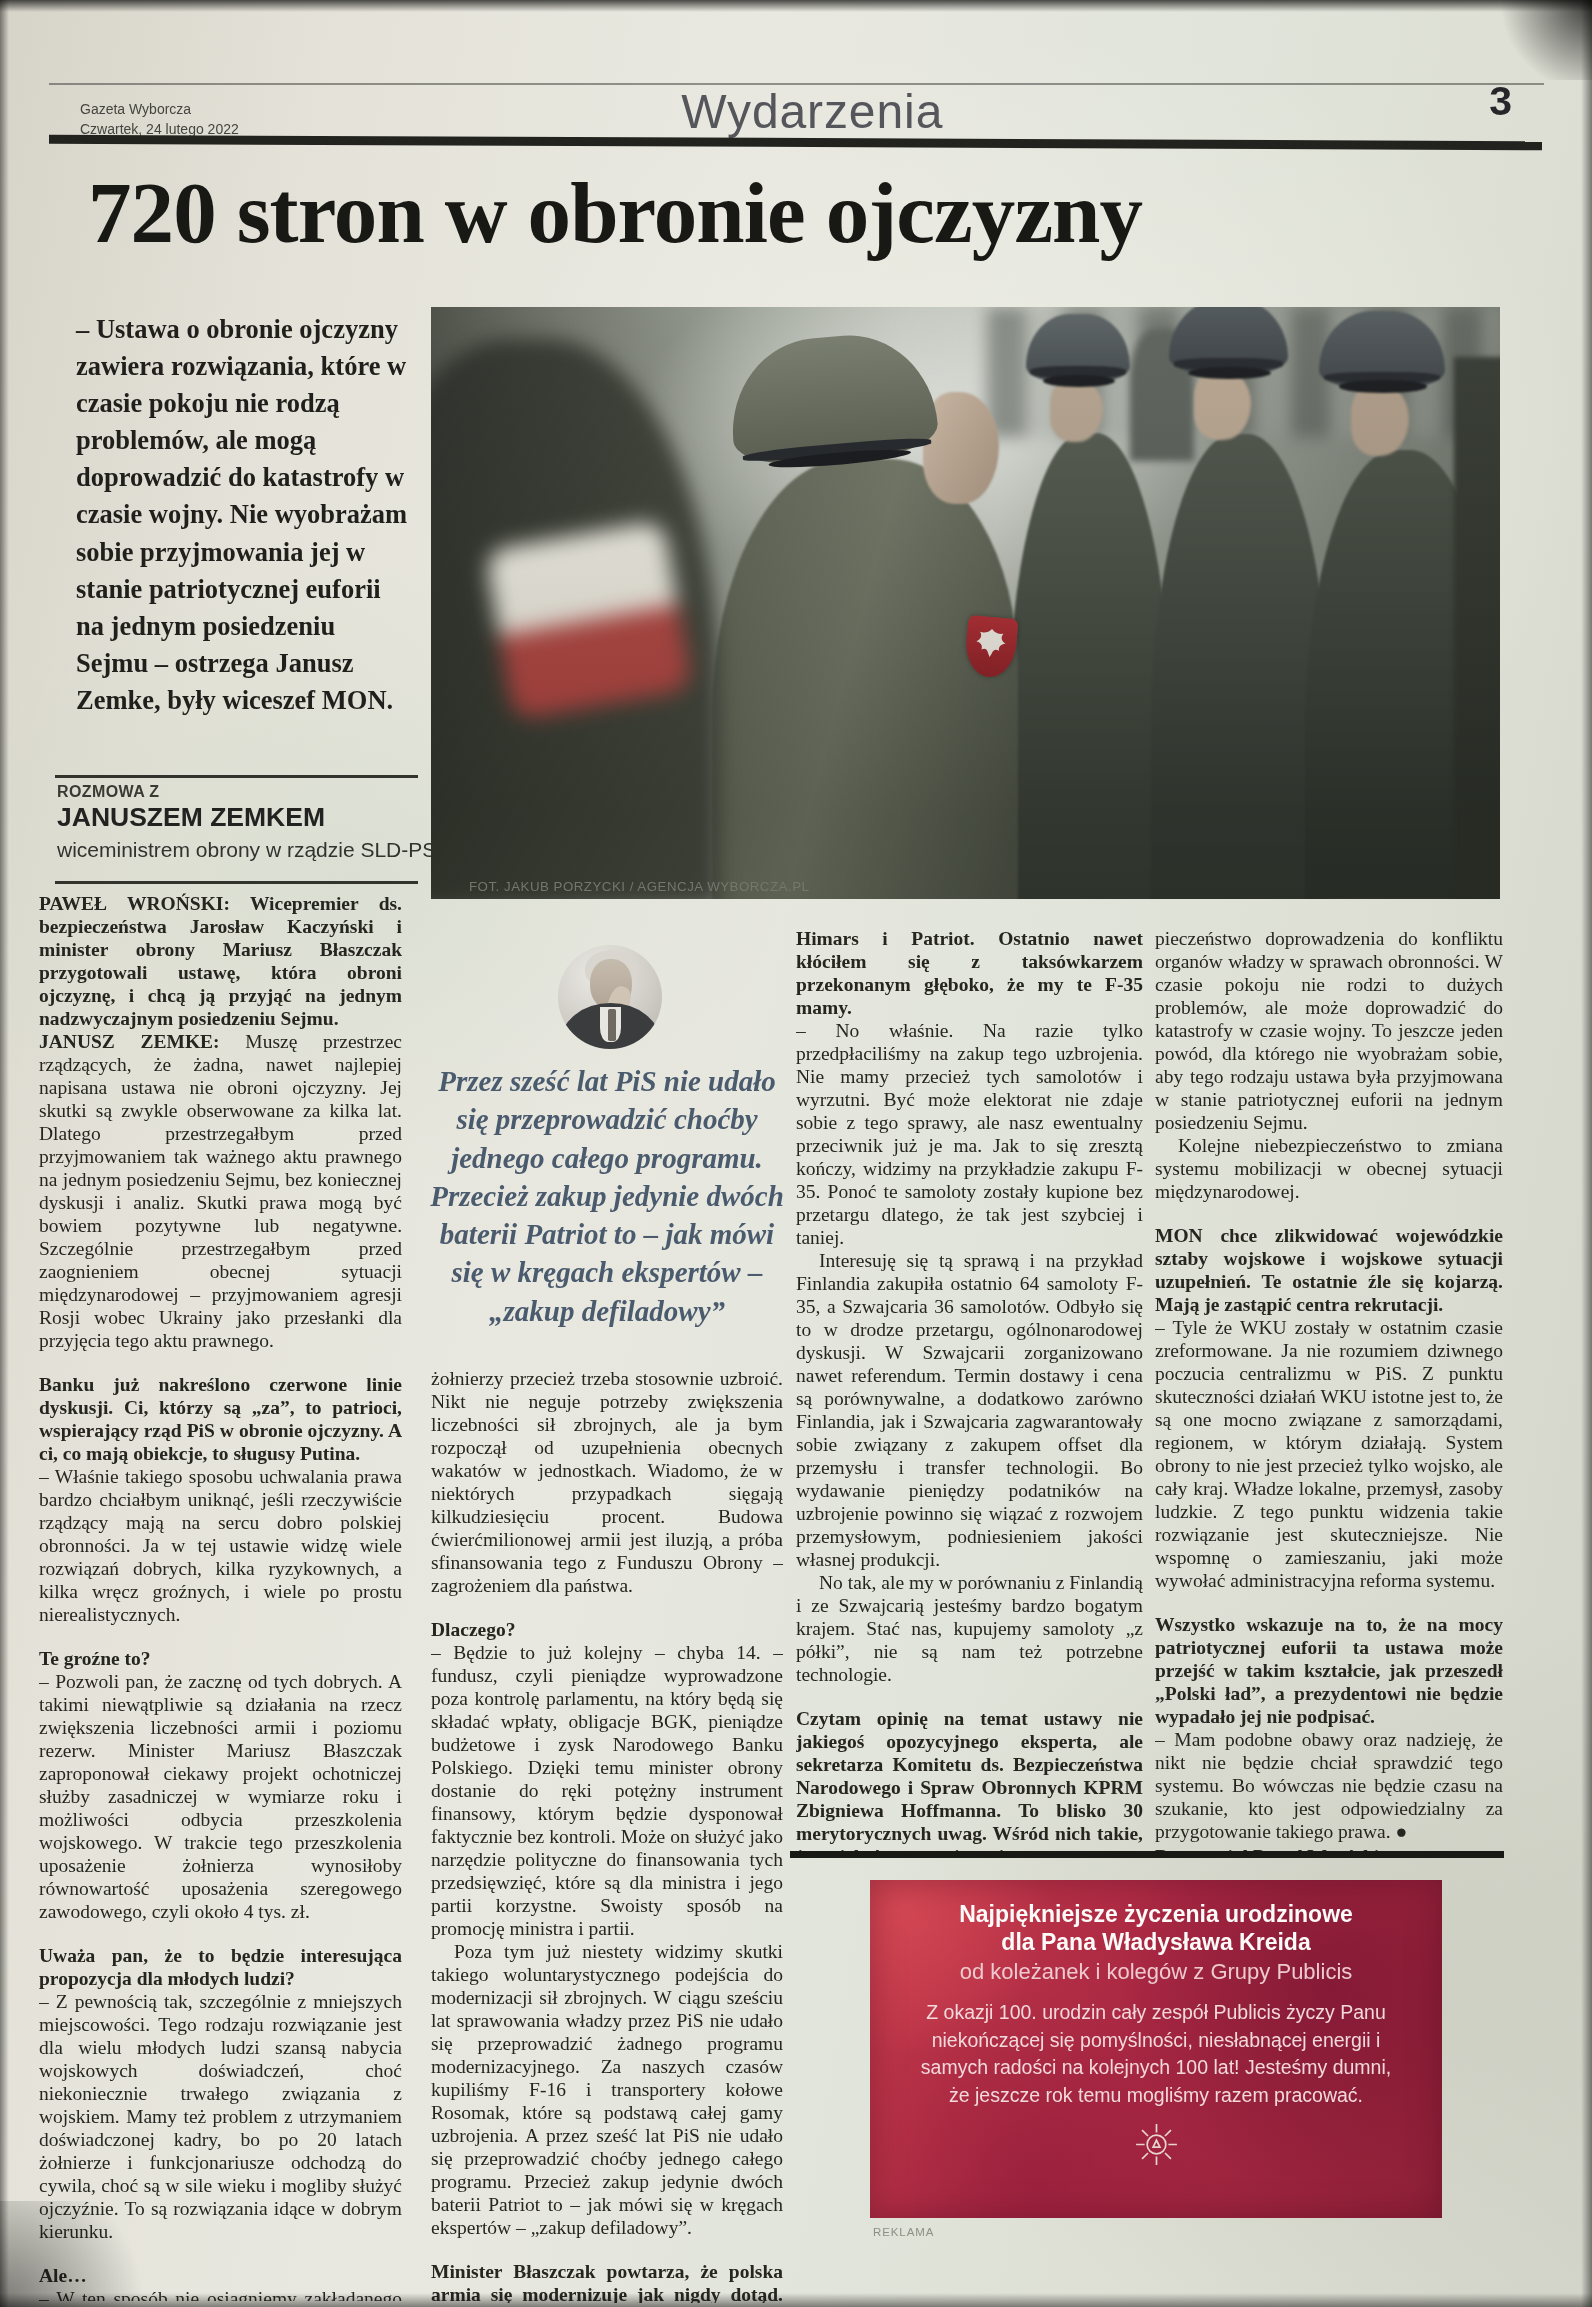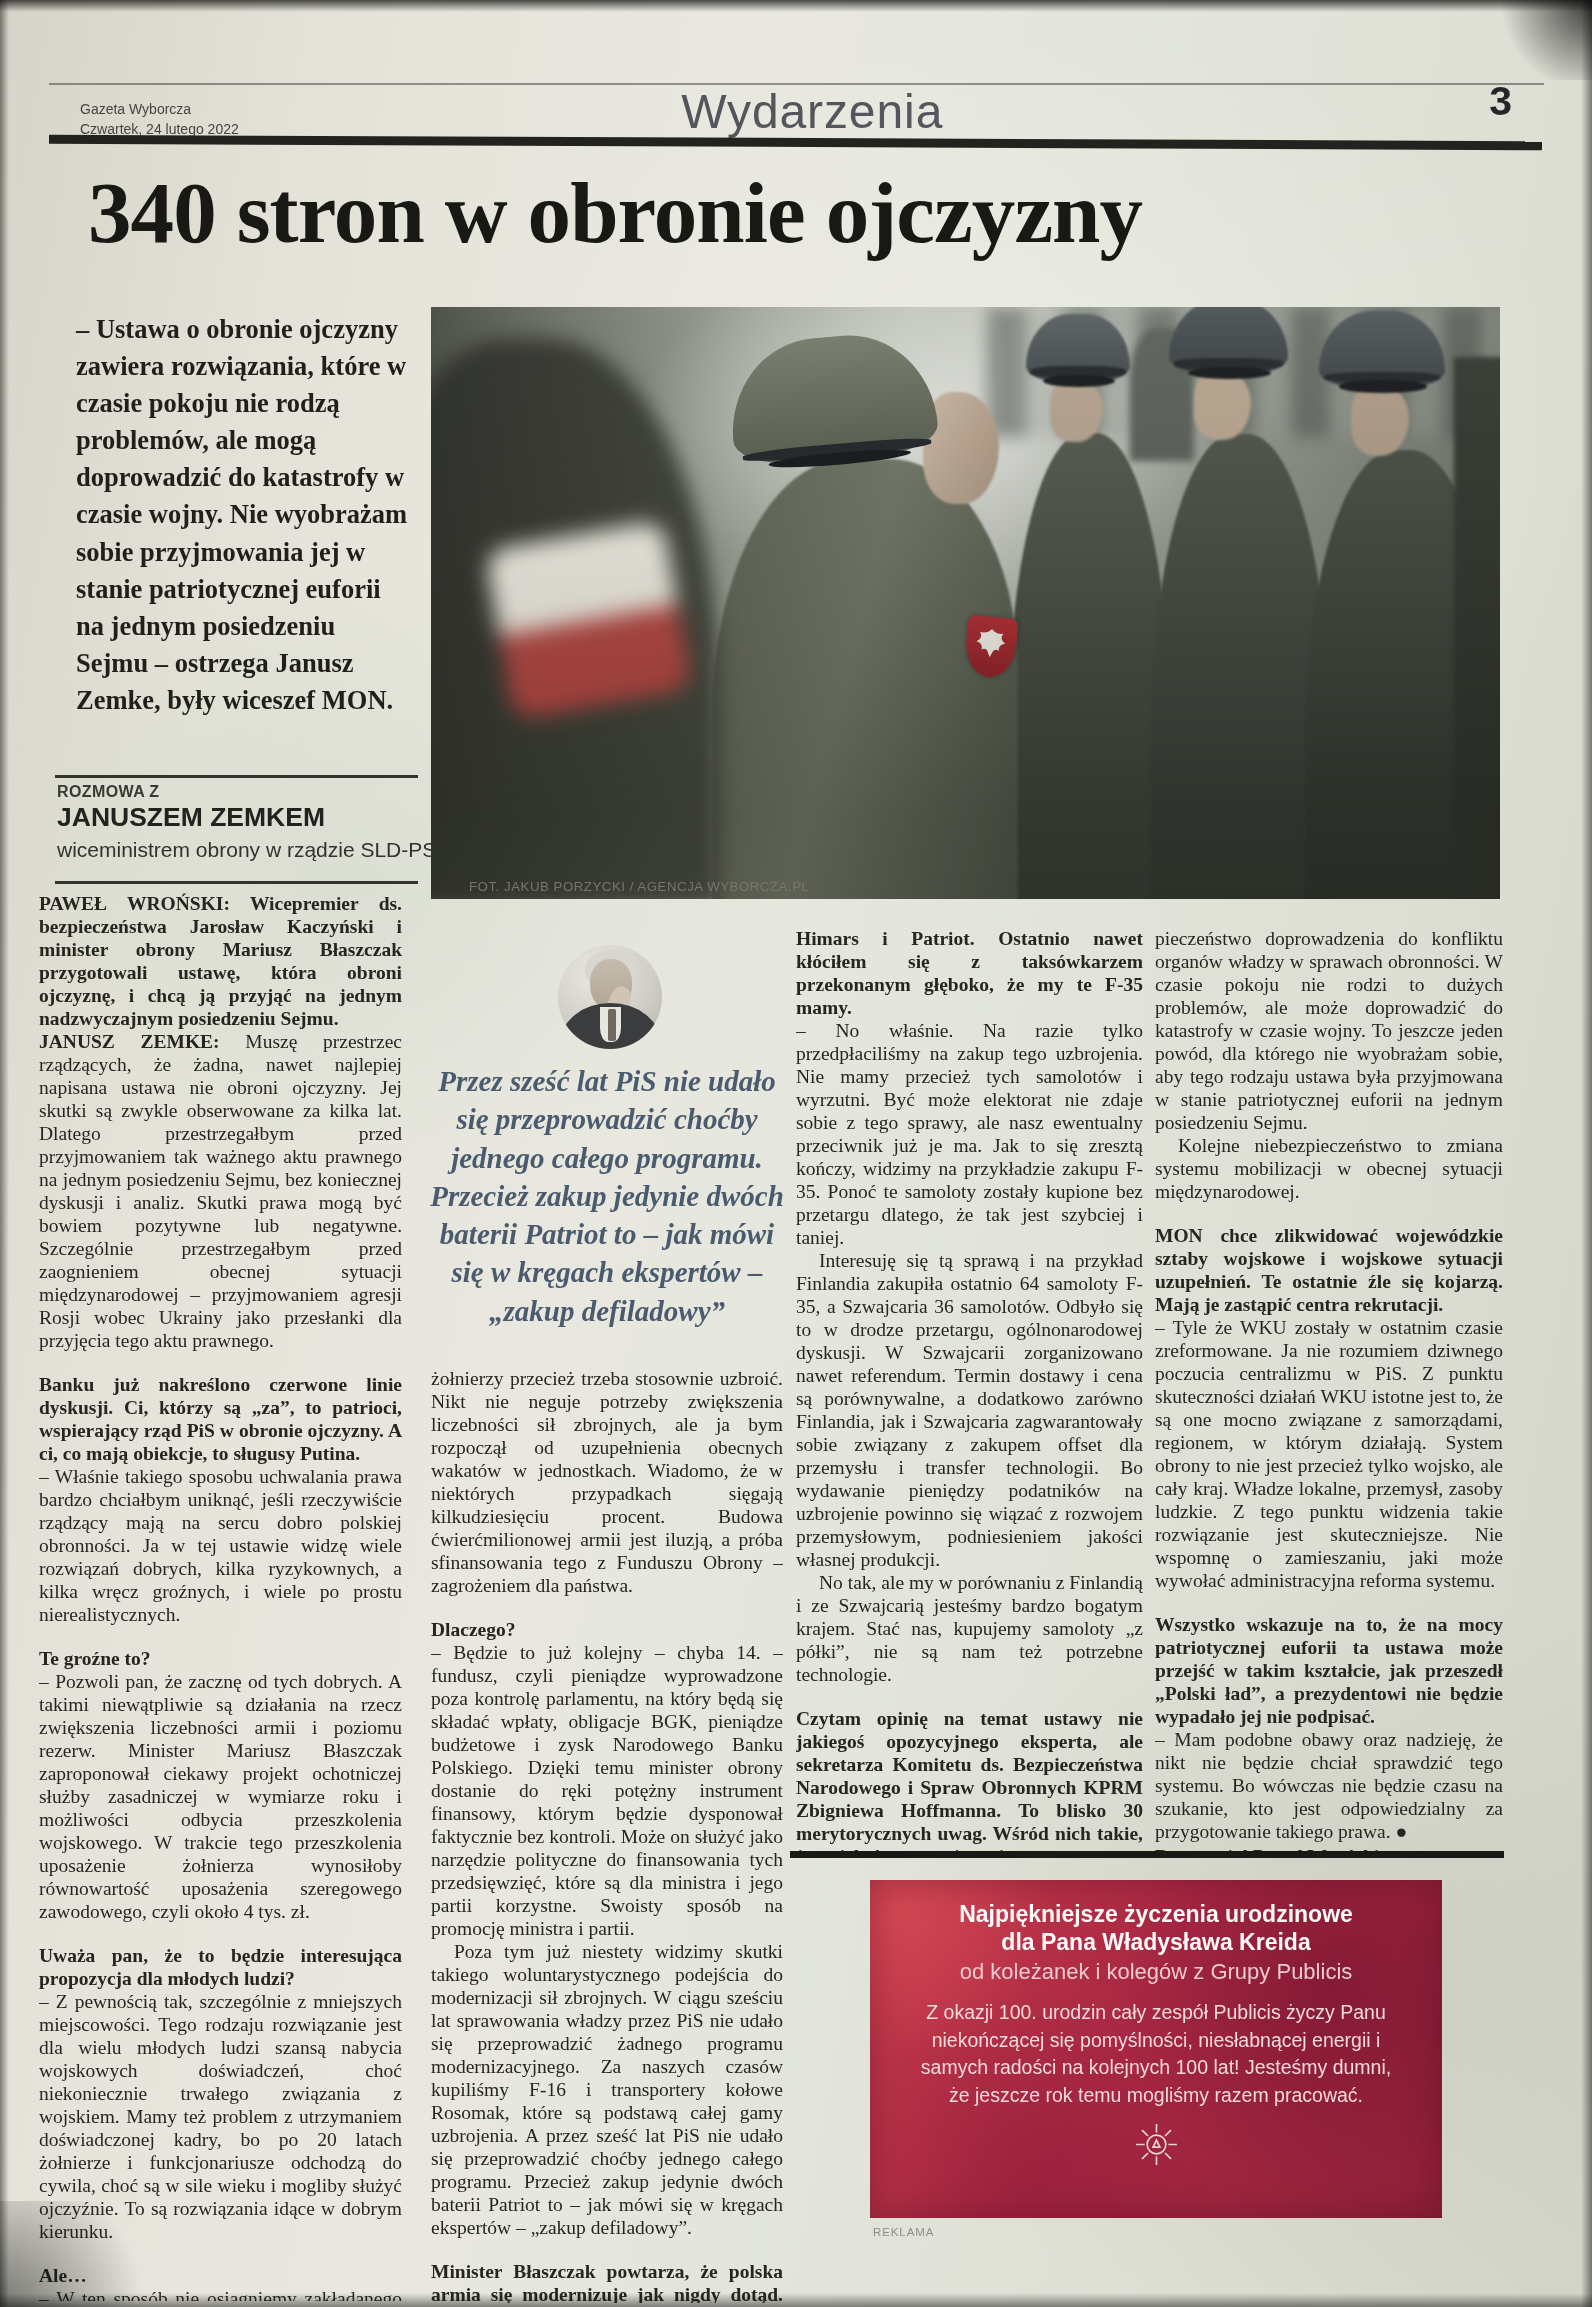--- a/index.html
+++ b/index.html
@@ -143,21 +143,21 @@
 
   <div class="hairline"></div>
   <div class="masthead">
     <div>Gazeta Wyborcza</div>
     <div>Czwartek, 24 lutego 2022</div>
   </div>
   <div class="section-title">Wydarzenia</div>
   <div class="page-number">3</div>
   <div class="thick-rule"></div>
 
-  <h1 class="headline">340 stron w obronie ojczyzny</h1>
+  <h1 class="headline">720 stron w obronie ojczyzny</h1>
   <div class="lead">– Ustawa o obronie ojczyzny zawiera rozwiązania, które w czasie pokoju nie rodzą problemów, ale mogą doprowadzić do katastrofy w czasie wojny. Nie wyobrażam sobie przyjmowania jej w stanie patriotycznej euforii na jednym posiedzeniu Sejmu – ostrzega Janusz Zemke, były wiceszef MON.</div>
 
   <div class="label-rule-a"></div>
   <div class="kicker">ROZMOWA Z</div>
   <div class="interviewee">JANUSZEM ZEMKEM</div>
   <div class="interviewee-role">wiceministrem obrony w rządzie SLD-PSL</div>
   <div class="label-rule-b"></div>
 
   <div class="photo">
     <div class="ph-base"></div>

